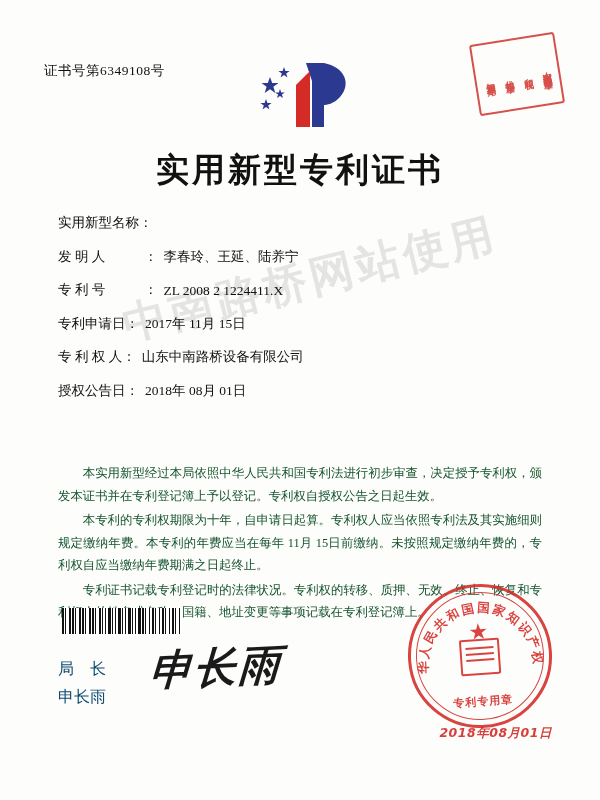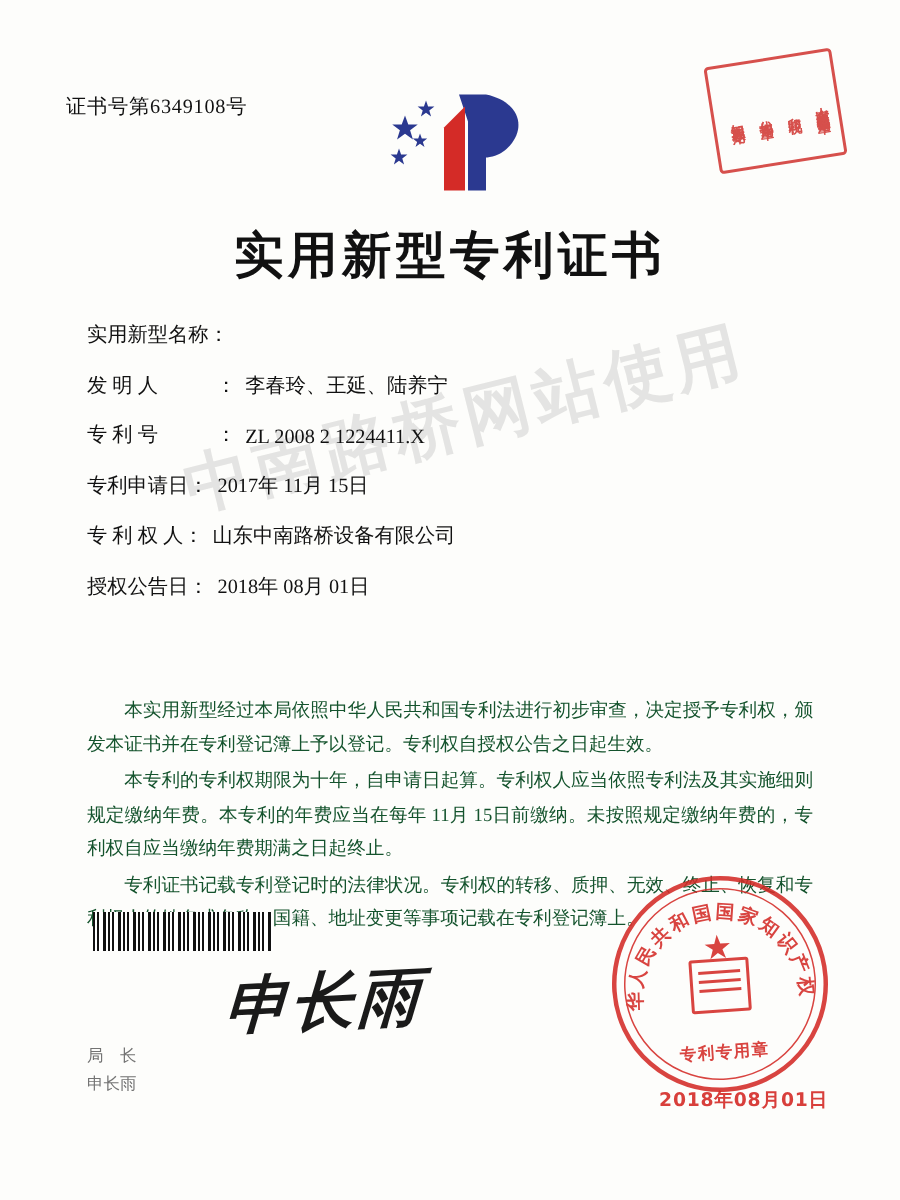--- a/index.html
+++ b/index.html
@@ -168,24 +168,23 @@
       #111 6.5px, #111 8.5px,
       #fff 8.5px, #fff 10px
     );
   }
 
   
   .sig-block {
     position: absolute;
     left: 58px;
     top: 655px;
-    font-size: 11px;
-    color: #737373;
+    font-size: 16px;
+    color: #0c4a6e;
     line-height: 1.75;
-    margin-top: 40px;
   }
   .sig-script {
     position: absolute;
     left: 150px;
     top: 640px;
     font-size: 42px;
     color: #1a1a1a;
     font-family: "DejaVu Serif", serif;
     font-style: italic;
     font-weight: bold;
@@ -269,20 +268,21 @@
   .seal-date {
     position: absolute;
     right: 48px;
     bottom: 58px;
     color: #d42b27;
     font-size: 12.5px;
     font-weight: bold;
     letter-spacing: 0.5px;
     font-family: "DejaVu Sans", sans-serif;
     opacity: 0.9;
+    font-style: italic;
   }
 
   .page-footer {
     position: absolute;
     left: 0;
     right: 0;
     bottom: 30px;
     text-align: center;
     font-size: 12.5px;
     color: #111;

